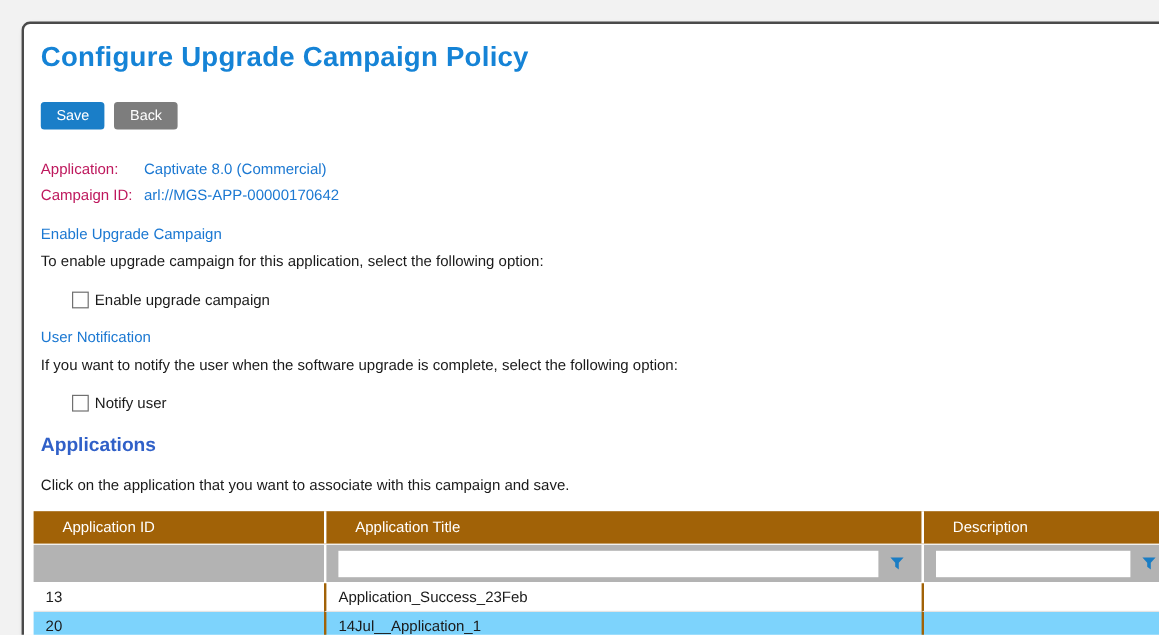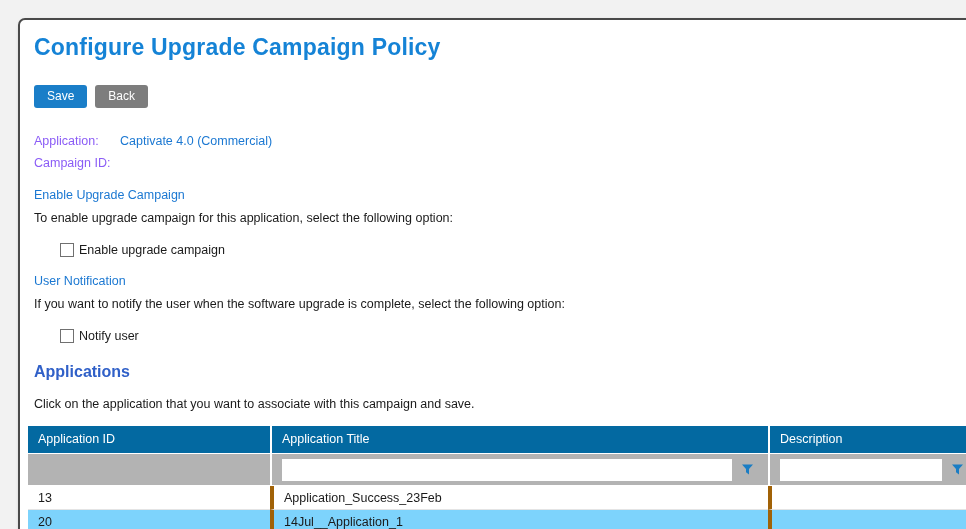--- a/index.html
+++ b/index.html
@@ -39,21 +39,21 @@
     padding: 4px 13px;
     height: 23px;
     line-height: 15px;
     cursor: pointer;
   }
   .btn-primary { background: #1a7ec8; }
   .btn-secondary { background: #7d7d7d; }
 
   .info-grid { margin-bottom: 18px; }
   .info-row { display: flex; margin-bottom: 8px; font-size: 12.5px; }
-  .info-label { width: 86px; color: #8b5cf6; }
+  .info-label { width: 86px; color: #be185d; }
   .link { color: #1b78d2; text-decoration: none; cursor: pointer; }
 
   .section { margin-bottom: 9px; }
   .section-heading { color: #1b78d2; font-size: 12.5px; margin-bottom: 9px; }
   .section-desc { font-size: 12.5px; margin-bottom: 18px; }
   .checkbox-row {
     display: flex; align-items: center; gap: 5px;
     margin-left: 26px; margin-bottom: 17px;
     font-size: 12.5px; cursor: pointer;
   }
@@ -75,25 +75,25 @@
   .apps-desc { font-size: 12.5px; margin-bottom: 15px; }
 
   .table { margin: 0 8px 0 -6px; width: 950px; font-size: 12.5px; }
   .tr { display: flex; width: 100%; }
   .col-id    { width: 242px; flex: 0 0 auto; }
   .col-title { flex: 1 1 auto; }
   .col-desc  { width: 210px; flex: 0 0 auto; }
 
   .thead { background: transparent; }
   .th {
-    background: #0369a1;
+    background: #a16207;
     color: #ffffff;
     height: 27px;
     line-height: 27px;
-    padding-left: 10px;
+    padding-left: 24px;
     font-size: 12.5px;
   }
   .th + .th { border-left: 2px solid #ffffff; }
 
   .filter-row { margin-top: 1px; }
   .fcell {
     background: #b3b3b3;
     height: 31px;
     display: flex;
     align-items: center;
@@ -121,42 +121,43 @@
 
   .tbody { margin-top: 1px; }
   .trow { background: #ffffff; cursor: pointer; }
   .trow.alt { background: #7dd3fc; }
   .trow .td {
     height: 24px;
     line-height: 24px;
     padding-left: 10px;
     border-bottom: 1px solid #e4e4e4;
   }
-  .trow .td + .td { border-left: 4px solid #a16207; }
+  .trow .td + .td { border-left: 2px solid #a16207; }
 </style>
 </head>
 <body>
 
 <div class="window">
   <div class="content">
 
     <div class="page-title">Configure Upgrade Campaign Policy</div>
 
     <div class="toolbar">
       <button class="btn btn-primary">Save</button>
       <button class="btn btn-secondary">Back</button>
     </div>
 
     <div class="info-grid">
       <div class="info-row">
         <span class="info-label">Application:</span>
-        <a class="link">Captivate 4.0 (Commercial)</a>
+        <a class="link">Captivate 8.0 (Commercial)</a>
       </div>
       <div class="info-row">
         <span class="info-label">Campaign ID:</span>
+        <a class="link">arl://MGS-APP-00000170642</a>
       </div>
     </div>
 
     <div class="section">
       <div class="section-heading">Enable Upgrade Campaign</div>
       <div class="section-desc">To enable upgrade campaign for this application, select the following option:</div>
       <label class="checkbox-row">
         <span class="checkbox"></span>
         <span>Enable upgrade campaign</span>
       </label>

